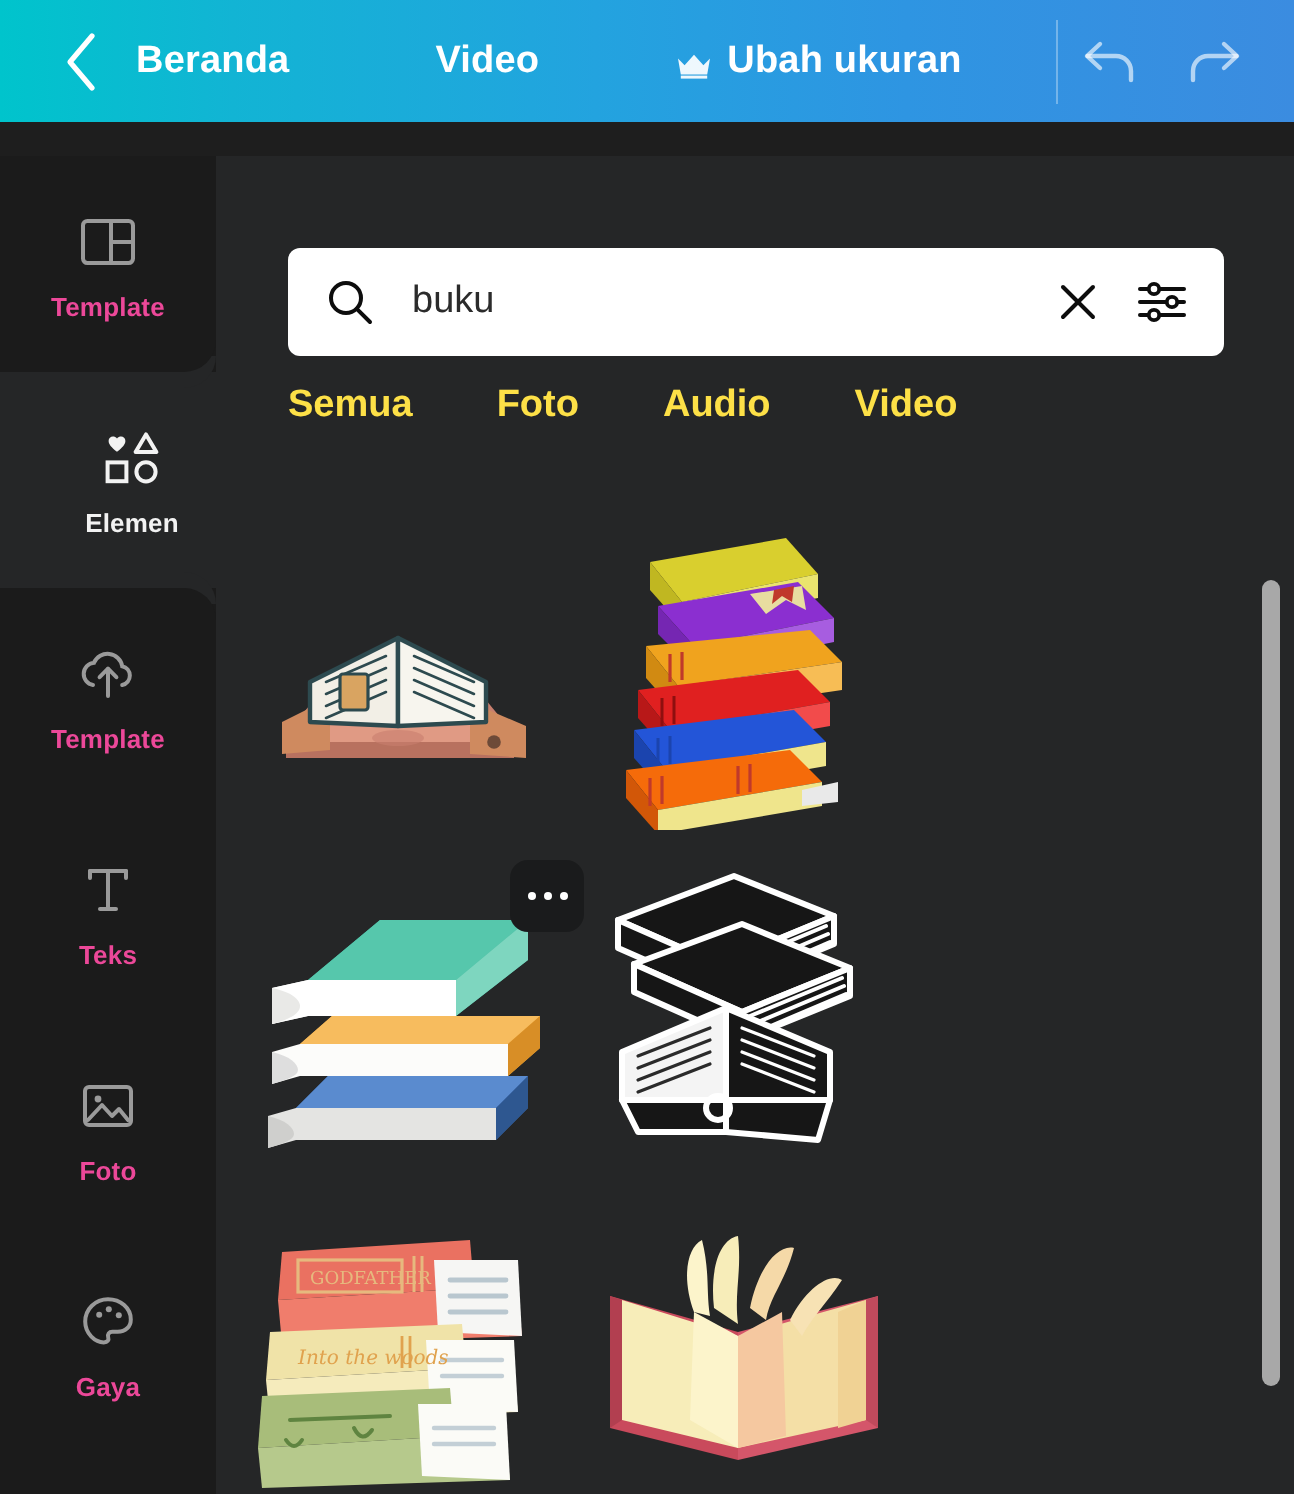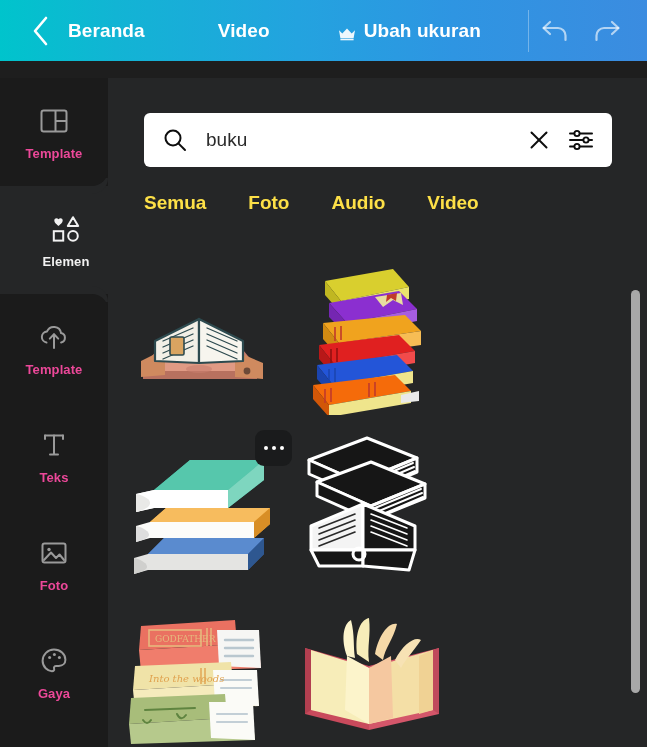--- a/index.html
+++ b/index.html
@@ -54,21 +54,21 @@
     content:"";position:absolute;right:0;width:16px;height:16px;background:#1b1b1b;
   }
   .rail-item.active::before{top:-16px;border-bottom-right-radius:16px;box-shadow:0 8px 0 0 #252627;}
   .rail-item.active::after{bottom:-16px;border-top-right-radius:16px;box-shadow:0 -8px 0 0 #252627;}
 
   
   .panel{
     position:absolute;left:108px;top:78px;width:539px;height:669px;
     background:#252627;overflow:hidden;
   }
-  .search-wrap{position:absolute;left:36px;top:35px;width:468px;height:54px;}
+  .search-wrap{position:absolute;left:36px;top:46px;width:468px;height:54px;}
   .search-box{
     width:100%;height:54px;background:#ffffff;border-radius:6px;
     display:flex;align-items:center;box-sizing:border-box;padding:0 14px 0 18px;
   }
   .search-value{
     flex:1;margin-left:18px;font-size:19px;color:#2b2b2b;font-weight:400;
     border:none;outline:none;background:transparent;font-family:inherit;padding:0;
   }
   .sb-icon{display:flex;align-items:center;justify-content:center;cursor:pointer;}
   .sb-clear{width:30px;height:30px;}

